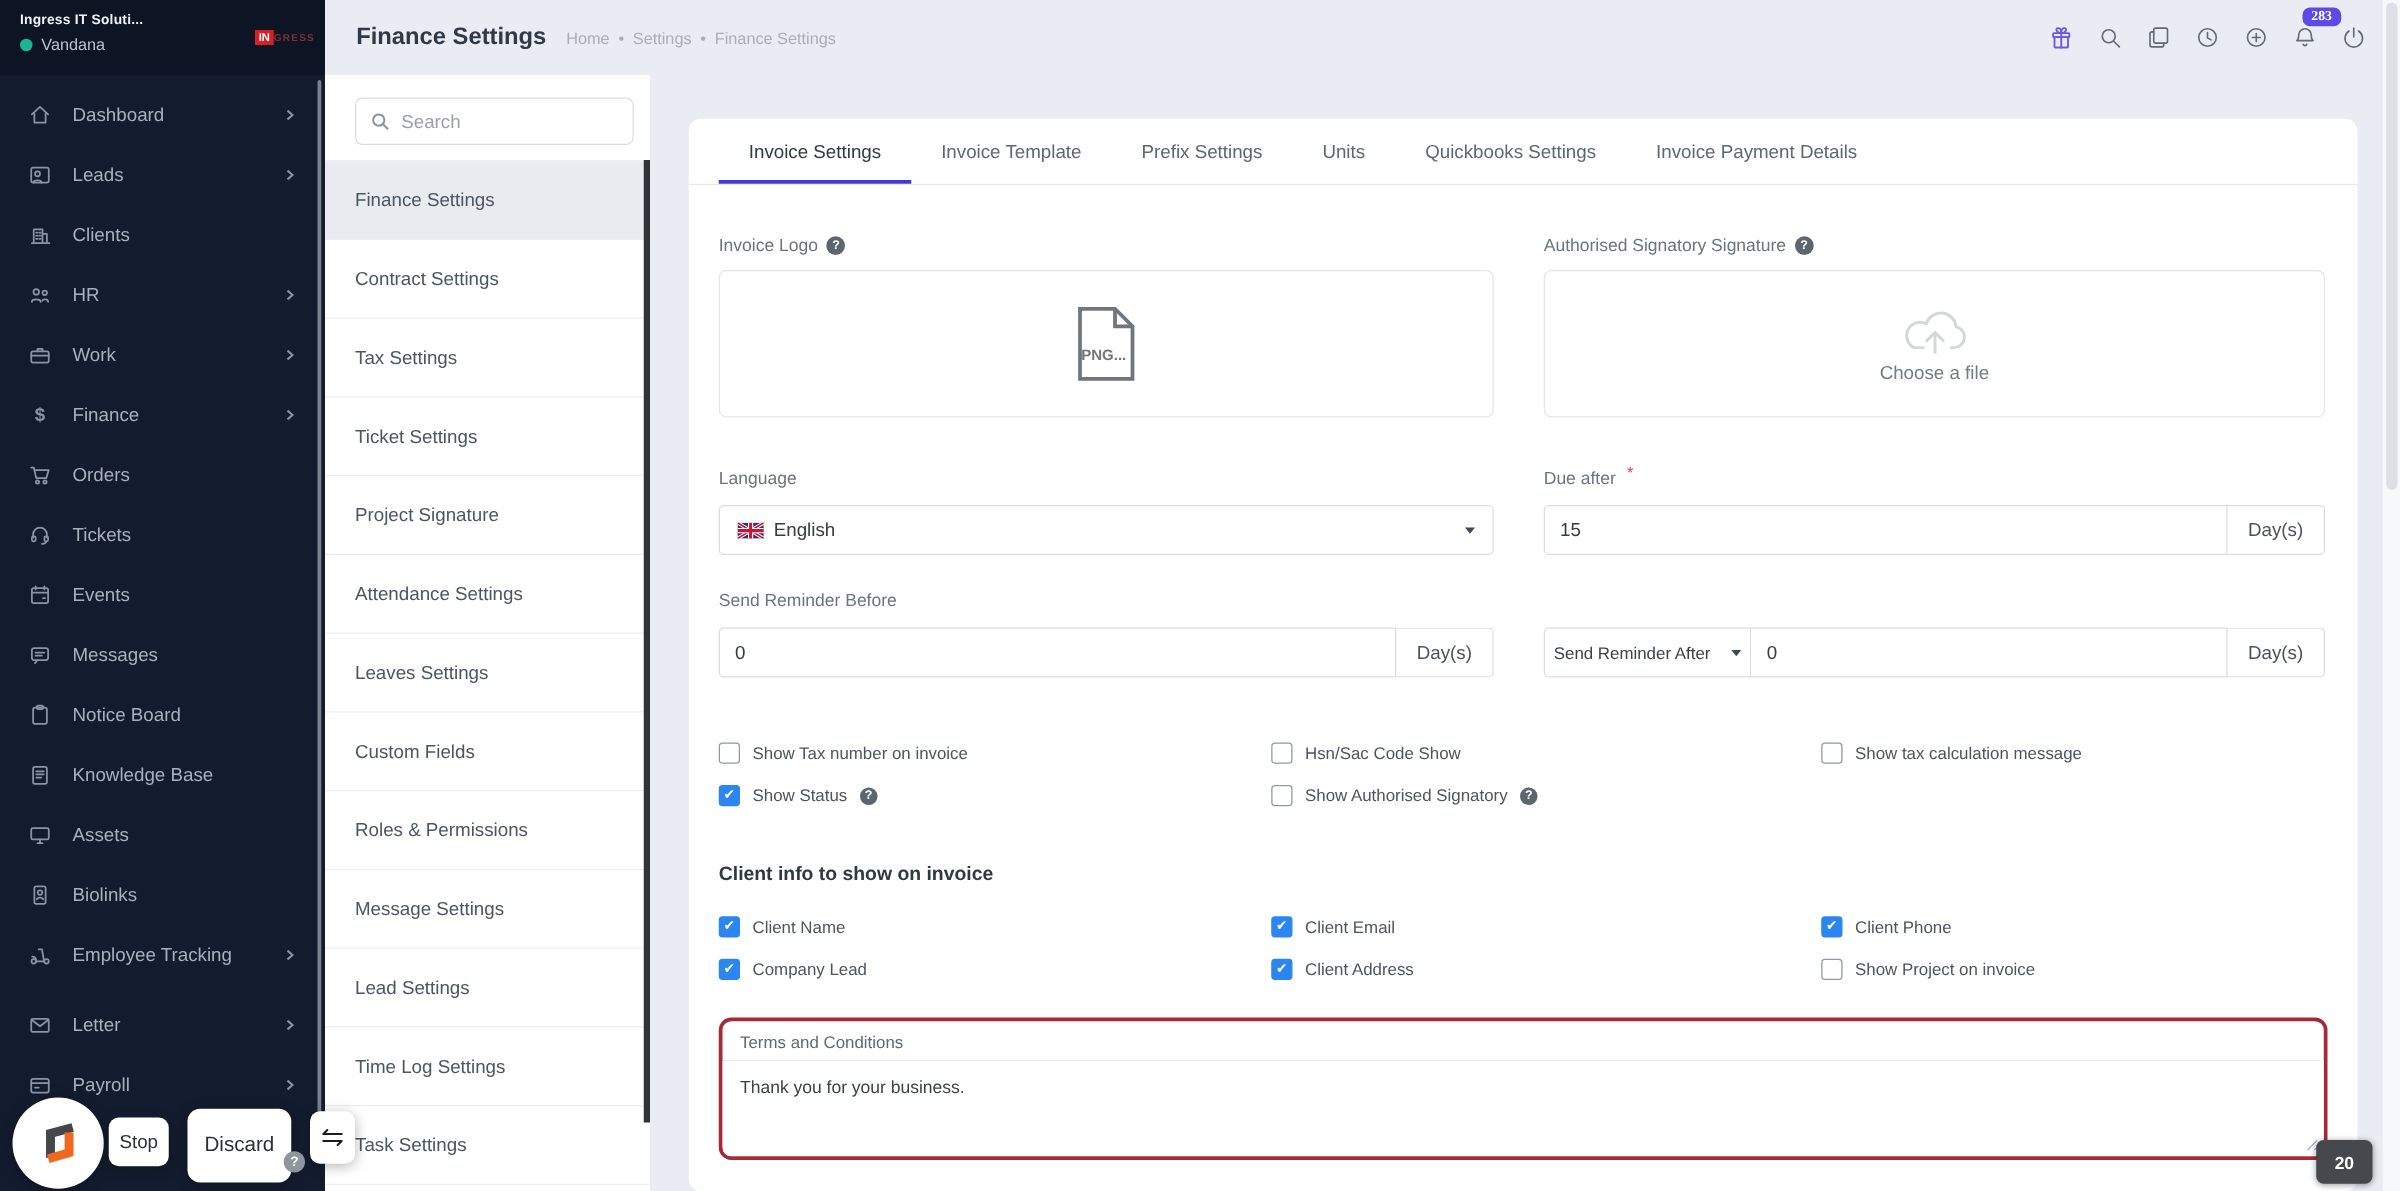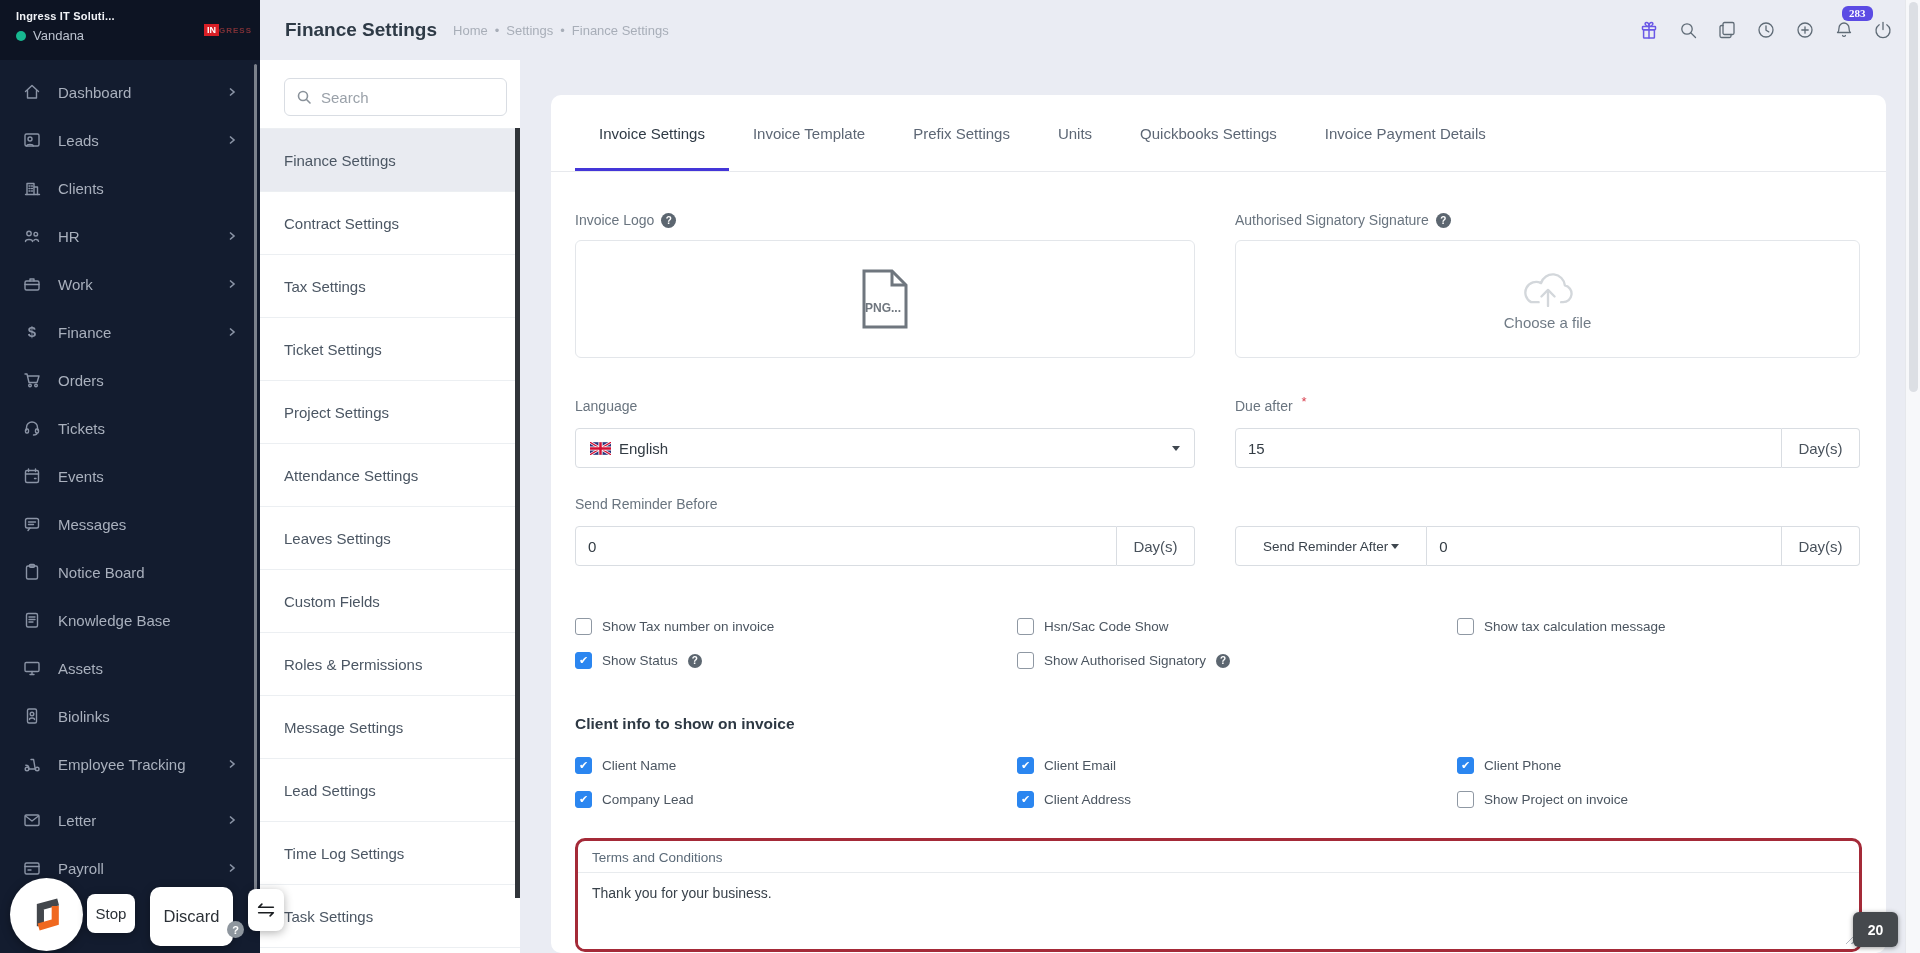--- a/index.html
+++ b/index.html
@@ -46,41 +46,41 @@
   .search-wrap input::placeholder { color:#9aa1a9; }
   .search-ico { position:absolute; left:12px; top:11px; width:16px; height:16px; stroke:#8a929a; fill:none; stroke-width:1.6; stroke-linecap:round; }
   .setlist { margin-top:12px; border-top:1px solid #eceff2; }
   .set-item { height:63px; display:flex; align-items:center; padding:0 24px; font-size:15px; color:#4b5663; border-bottom:1px solid #eceff2; cursor:pointer; }
   .set-item.active { background:#e9ebf1; }
   .setnav-scroll { position:absolute; right:0; top:68px; width:5px; height:770px; background:#303439; }
 
   
   .content { flex:1; min-width:0; padding:35px 34px 0 31px; }
   .card { background:#fff; border-radius:10px; height:858px; overflow:hidden; }
-  .tabs { display:flex; padding:0 24px; border-bottom:1px solid #e7e9ed; height:77px; }
+  .tabs { display:flex; padding:0 24px; border-bottom:1px solid #e7e9ed; height:53px; }
   .tab { padding:0 24px; display:flex; align-items:center; font-size:15px; color:#5d6775; cursor:pointer; position:relative; }
   .tab.active { color:#2f3a45; }
   .tab.active::after { content:""; position:absolute; left:0; right:0; bottom:0; height:3px; background:#4436d8; }
   .form { padding:0 24px; }
   .grid2 { display:grid; grid-template-columns:620px 625px; column-gap:40px; }
   .f-label { margin-top:38px; height:20px; font-size:14px; color:#69747f; display:flex; align-items:center; gap:7px; }
   .help { width:15px; height:15px; min-width:15px; border-radius:50%; background:#5c6670; color:#fff; font-size:10px; font-weight:bold; display:inline-flex; align-items:center; justify-content:center; }
   .req { color:#d8414f; font-size:13px; margin-left:2px; position:relative; top:-5px; }
   .upload-box { margin-top:10px; height:118px; border:1px solid #e3e6ea; border-radius:6px; display:flex; flex-direction:column; align-items:center; justify-content:center; cursor:pointer; }
   .fileicon { position:relative; width:46px; height:60px; }
   .fileicon svg { width:46px; height:60px; }
   .fileicon .ftype { position:absolute; left:3px; top:32px; font-size:12px; font-weight:bold; color:#6f767e; letter-spacing:0; }
   .choose-label { margin-top:4px; font-size:15px; color:#707b86; }
   .select { margin-top:12px; height:40px; border:1px solid #d9dde2; border-radius:4px; display:flex; align-items:center; padding:0 14px; gap:8px; cursor:pointer; position:relative; }
   .select .val { font-size:15px; color:#333c44; }
   .caret { width:0; height:0; border-left:4.5px solid transparent; border-right:4.5px solid transparent; border-top:5px solid #3f474f; margin-left:auto; }
   .igroup { margin-top:12px; display:flex; height:40px; }
   .igroup input { flex:1; min-width:0; height:40px; border:1px solid #d9dde2; border-radius:4px 0 0 4px; padding:0 12px; font-size:15px; color:#333c44; outline:none; font-family:"Liberation Sans",sans-serif; }
   .igroup .suffix { width:78px; border:1px solid #d9dde2; border-left:none; border-radius:0 4px 4px 0; display:flex; align-items:center; justify-content:center; font-size:15px; color:#49525c; }
-  .igroup .prefix { border:1px solid #d9dde2; border-radius:4px 0 0 4px; display:flex; align-items:center; padding:0 27px; font-size:13.5px; color:#39424b; gap:3px; cursor:pointer; white-space:nowrap; }
+  .igroup .prefix { border:1px solid #d9dde2; border-radius:4px 0 0 4px; display:flex; align-items:center; padding:0 7px; font-size:13.5px; color:#39424b; gap:17px; cursor:pointer; white-space:nowrap; }
   .igroup .prefix + input { border-left:none; border-radius:0; }
   .cbgrid { display:grid; grid-template-columns:442px 440px 1fr; row-gap:17px; margin-top:52px; }
   .cbgrid.client { margin-top:24px; }
   .cbrow { display:flex; align-items:center; gap:10px; height:17px; }
   .cb { width:17px; height:17px; min-width:17px; border:1.5px solid #8f98a3; border-radius:3px; background:#fff; display:inline-flex; align-items:center; justify-content:center; cursor:pointer; }
   .cb .tick { display:none; color:#fff; font-size:11px; line-height:1; }
   .cb.checked { background:#2b86f0; border-color:#2b86f0; }
   .cb.checked .tick { display:block; }
   .cblabel { font-size:13.5px; color:#4b5560; }
   .sec-title { margin-top:46px; font-size:15.5px; font-weight:bold; color:#2e3944; }
@@ -386,21 +386,21 @@
               <circle cx="7" cy="7" r="4.5"></circle>
               <path d="M10.5 10.5L14 14"></path>
             </svg>
           <input type="text" placeholder="Search" style="">
         </div>
         <div class="setlist">
           <div class="set-item active">Finance Settings</div>
           <div class="set-item">Contract Settings</div>
           <div class="set-item">Tax Settings</div>
           <div class="set-item">Ticket Settings</div>
-          <div class="set-item">Project Settings</div>
+          <div class="set-item">Project Signature</div>
           <div class="set-item">Attendance Settings</div>
           <div class="set-item">Leaves Settings</div>
           <div class="set-item">Custom Fields</div>
           <div class="set-item">Roles &amp; Permissions</div>
           <div class="set-item">Message Settings</div>
           <div class="set-item">Lead Settings</div>
           <div class="set-item">Time Log Settings</div>
           <div class="set-item">Task Settings</div>
         </div>
         <div class="setnav-scroll"></div>

